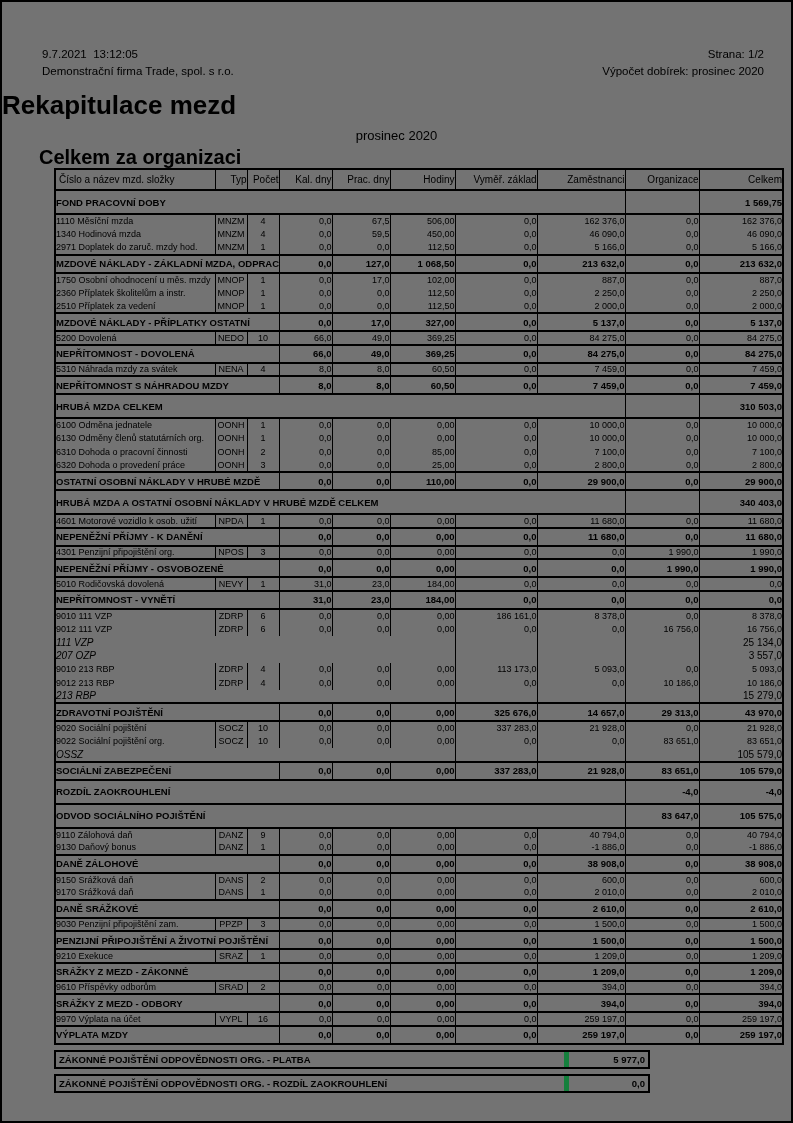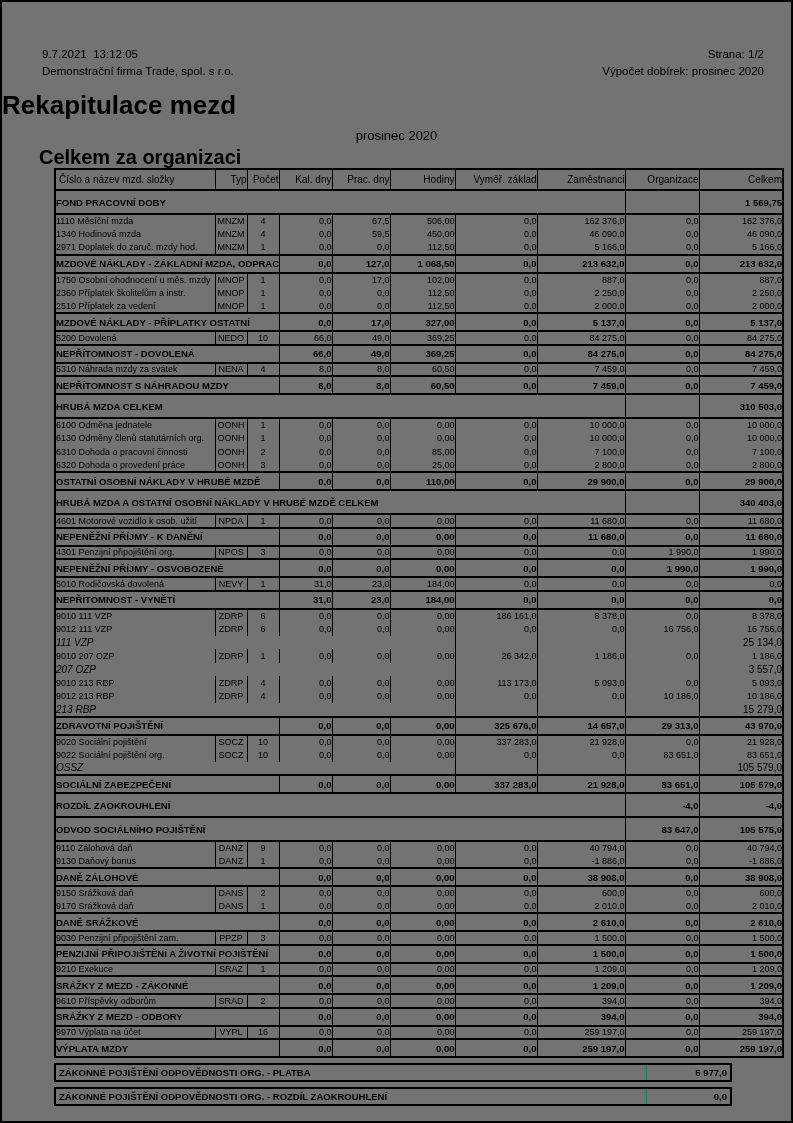--- a/index.html
+++ b/index.html
@@ -29,25 +29,25 @@
   tr.summary td{height:18px;font-size:9.5px;font-weight:bold;vertical-align:middle;border-top:2px solid #000;border-bottom:2px solid #000;}
   tr.section td{height:24px;font-size:9.5px;font-weight:bold;vertical-align:middle;border-top:2px solid #000;border-bottom:2px solid #000;}
 
   td.bl{border-left:1px solid #000;}
   td.name{text-align:left;padding-left:2px;}
   td.c{text-align:center;}
   td.num{text-align:right;padding-right:3px;}
   td.ital{font-style:italic;padding-left:16px;}
 
   .footer-row{
-    display:flex;width:678px;box-sizing:border-box;border:2px solid #000;height:19px;
+    display:flex;width:596px;box-sizing:border-box;border:2px solid #000;height:19px;
     margin-top:5px;align-items:center;font-size:9.5px;font-weight:bold;
   }
   .footer-row .flabel{flex:1;padding-left:3px;overflow:hidden;white-space:nowrap;}
-  .footer-row .fvalue{width:84px;border-left:1px solid #15803d;padding-right:3px;box-sizing:border-box;height:100%;display:flex;align-items:center;justify-content:flex-end;}
+  .footer-row .fvalue{width:84px;border-left:5px solid #15803d;padding-right:3px;box-sizing:border-box;height:100%;display:flex;align-items:center;justify-content:flex-end;}
 </style>
 </head>
 <body>
 
 <div class="page">
 
   <div class="report-header">
     <div class="left">
       <div>9.7.2021  13:12:05</div>
       <div>Demonstrační firma Trade, spol. s r.o.</div>
@@ -390,32 +390,20 @@
             <td class="num bl">16 756,0</td>
             <td class="num bl">16 756,0</td>
           </tr>
           <tr class="italic">
             <td class="name ital" colspan="6">111 VZP</td>
             <td class="num bl"></td>
             <td class="num bl"></td>
             <td class="num bl"></td>
             <td class="num bl">25 134,0</td>
           </tr>
-          <tr class="detail">
-            <td class="name">9010 207 OZP</td>
-            <td class="c bl">ZDRP</td>
-            <td class="c bl">1</td>
-            <td class="num bl">0,0</td>
-            <td class="num bl">0,0</td>
-            <td class="num bl">0,00</td>
-            <td class="num bl">26 342,0</td>
-            <td class="num bl">1 186,0</td>
-            <td class="num bl">0,0</td>
-            <td class="num bl">1 186,0</td>
-          </tr>
           <tr class="italic">
             <td class="name ital" colspan="6">207 OZP</td>
             <td class="num bl"></td>
             <td class="num bl"></td>
             <td class="num bl"></td>
             <td class="num bl">3 557,0</td>
           </tr>
           <tr class="detail">
             <td class="name">9010 213 RBP</td>
             <td class="c bl">ZDRP</td>

